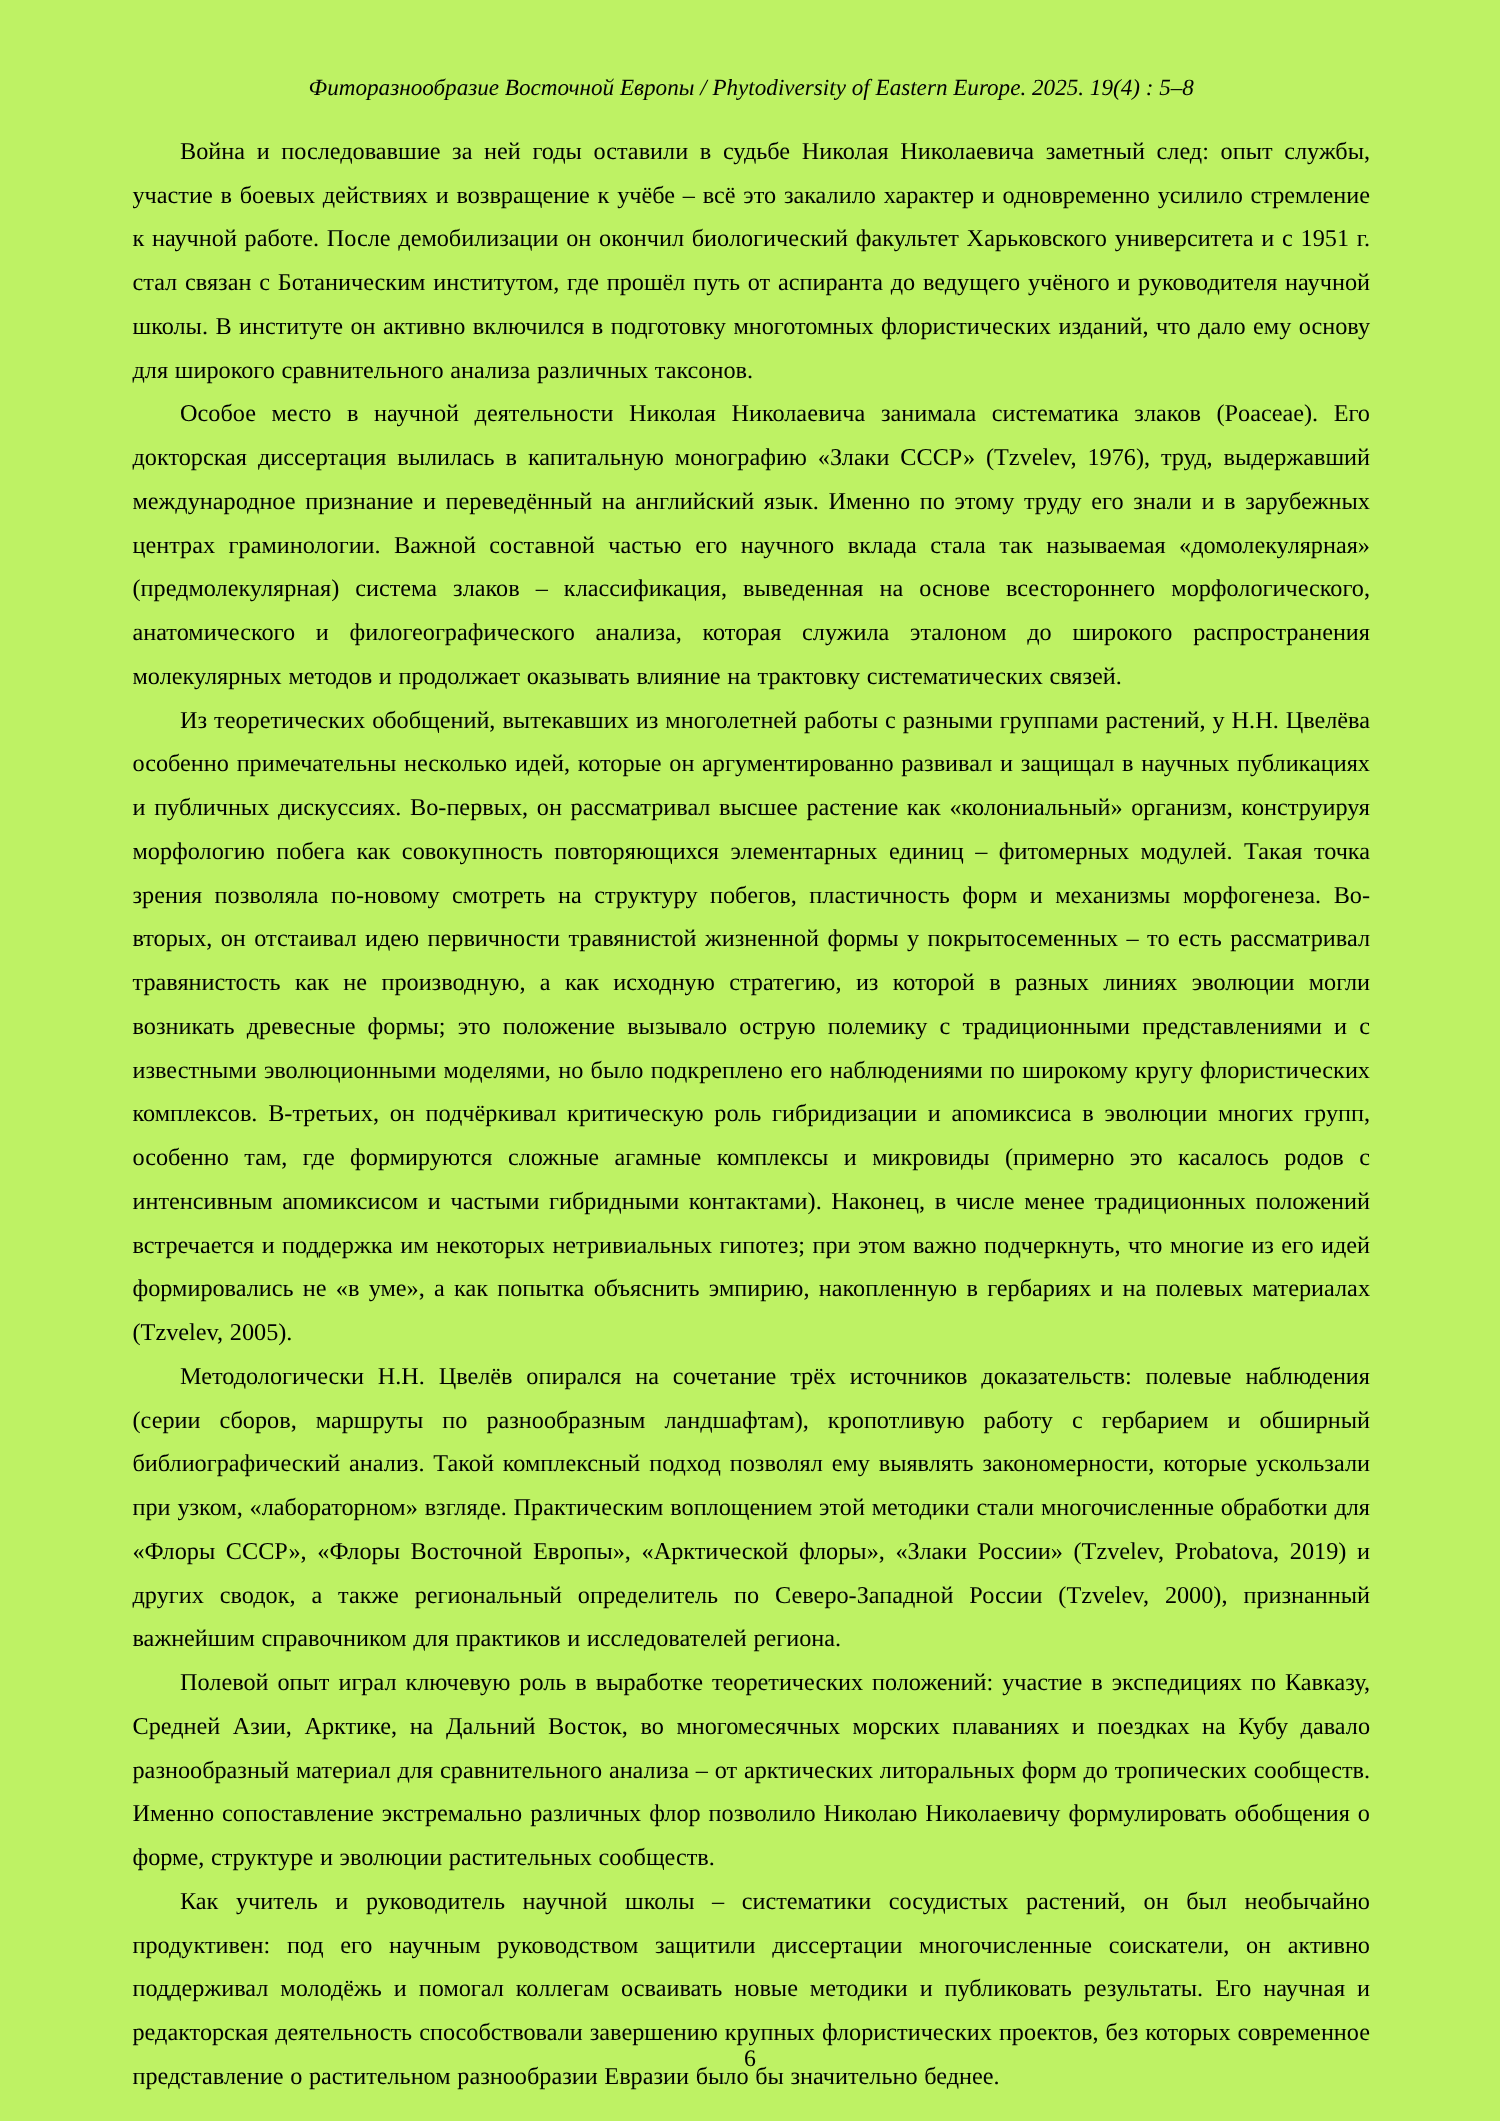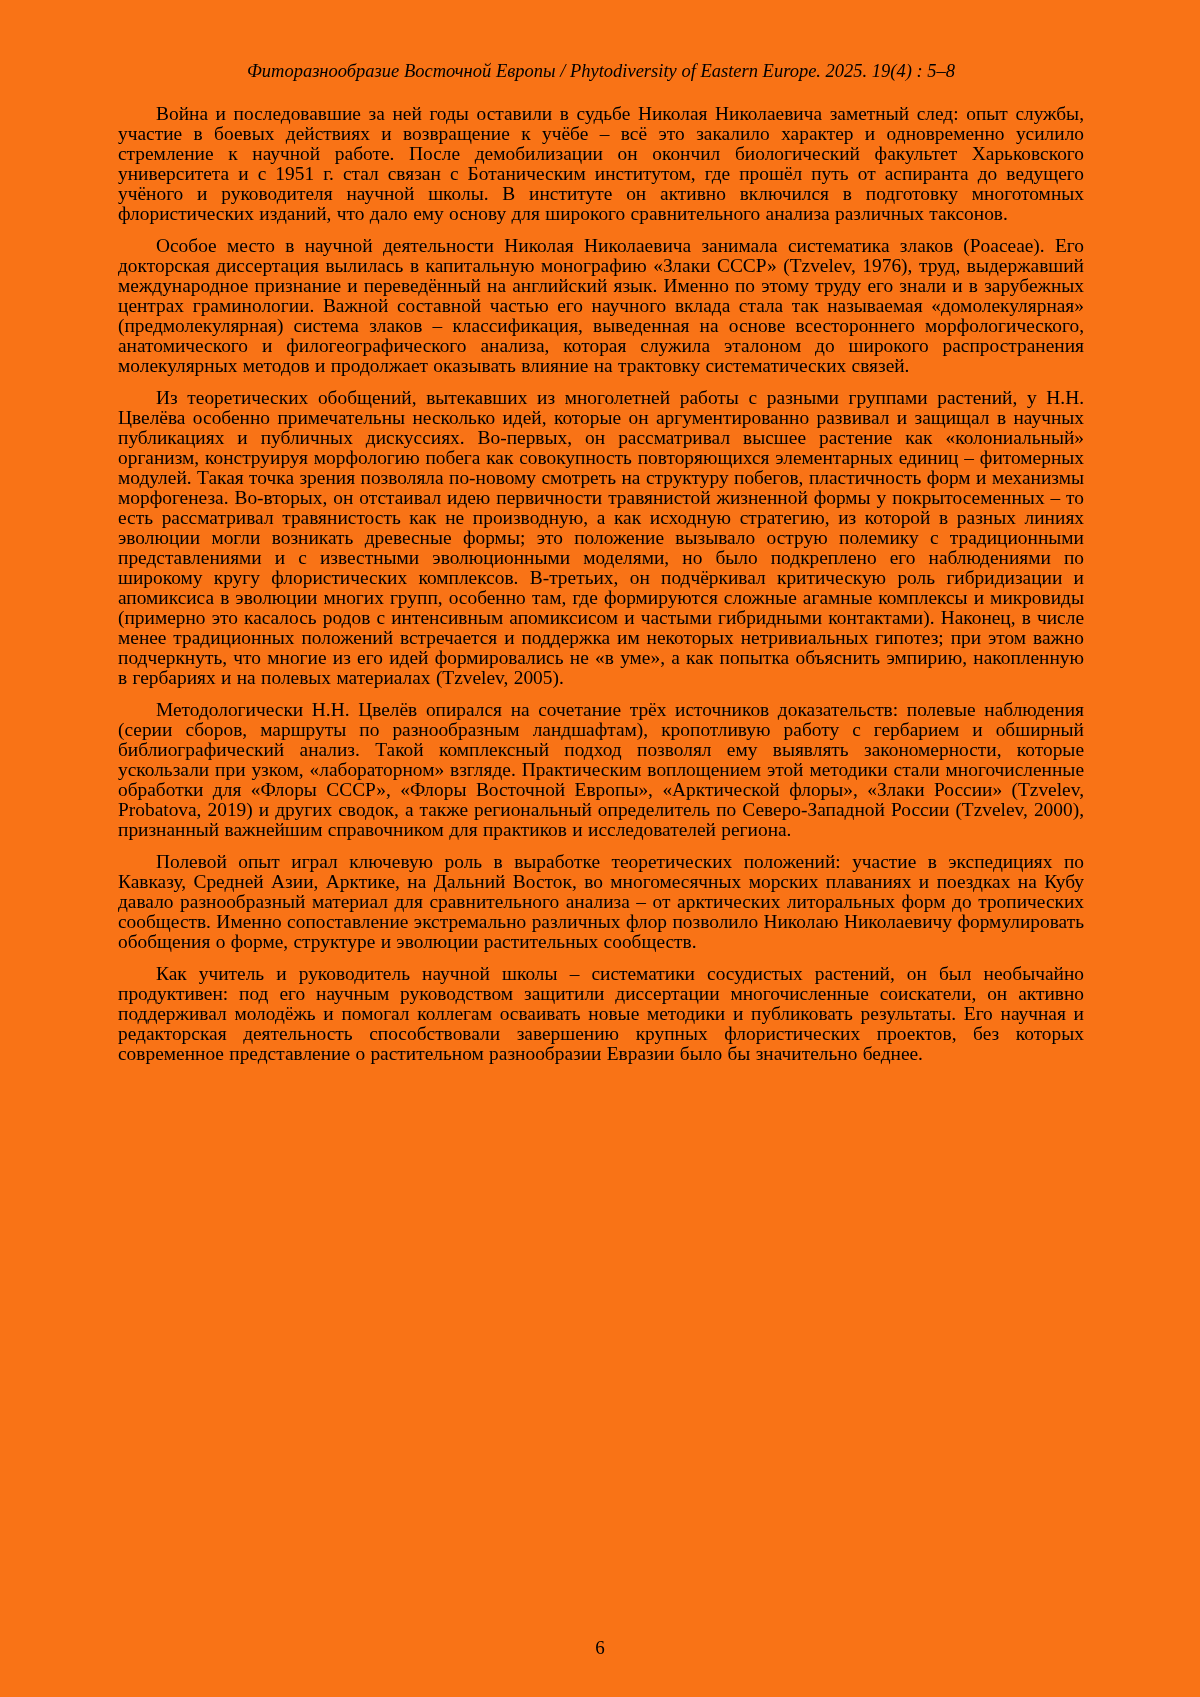--- a/index.html
+++ b/index.html
@@ -13,38 +13,38 @@
     font-family: "Liberation Serif", serif;
     color: #000000;
     -webkit-font-smoothing: antialiased;
   }
   .page {
     position: relative;
     width: 1200px;
     height: 1697px;
     box-sizing: border-box;
     padding: 60px 104px 0 106px;
-    background: #f97316;
+    background: #bef264;
     overflow: hidden;
   }
   .running-header {
     text-align: center;
     font-style: italic;
     font-size: 18.5px;
     line-height: 1.2;
     margin: 0 0 22px 0;
     white-space: nowrap;
   }
   .body-text p {
-    margin: 12px;
+    margin: 0;
     text-align: justify;
     text-align-last: left;
     text-indent: 38px;
     font-size: 19.4px;
-    line-height: 20px;
+    line-height: 35px;
     word-spacing: 0.5px;
   }
   .page-number {
     position: absolute;
     bottom: 38px;
     left: 0;
     width: 100%;
     text-align: center;
     font-size: 19px;
   }

